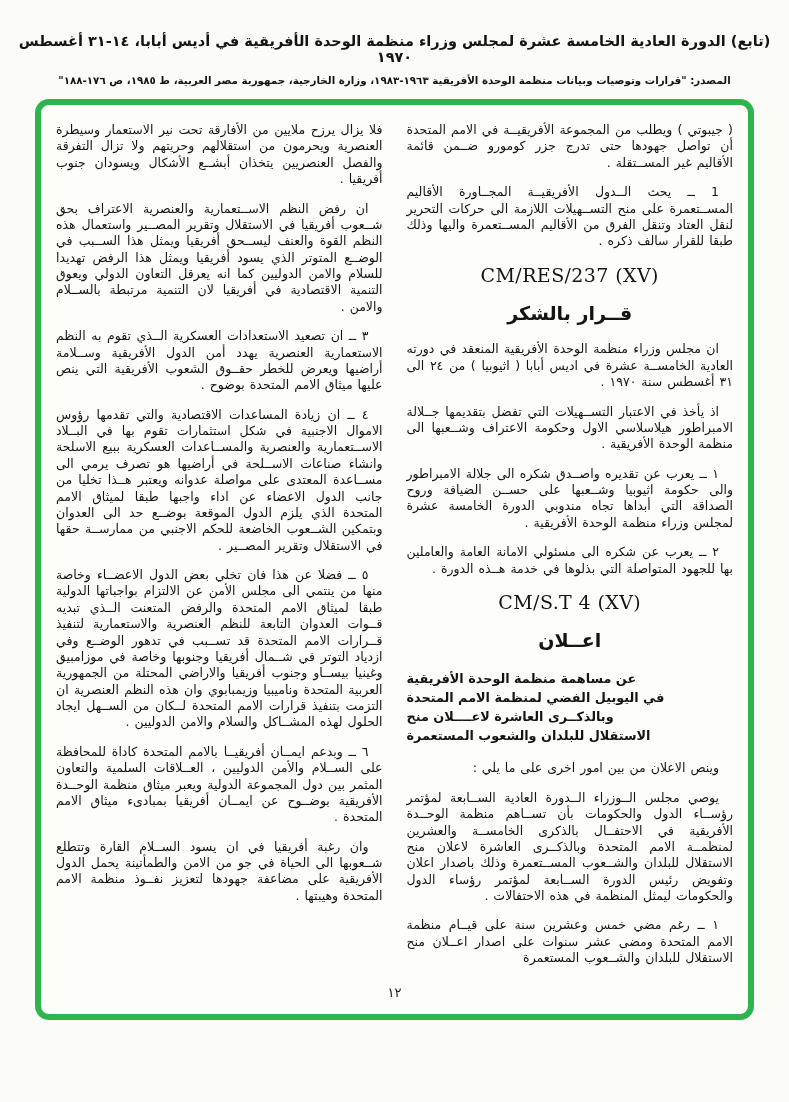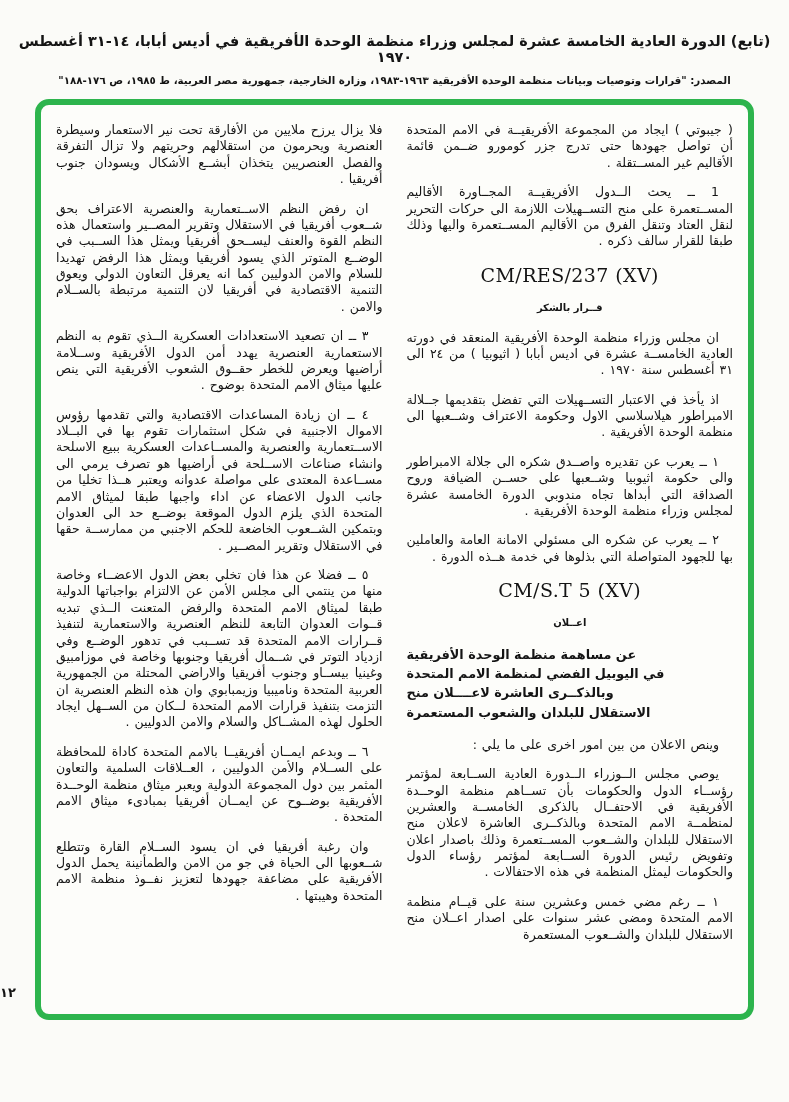--- a/index.html
+++ b/index.html
@@ -36,56 +36,56 @@
   }
   .para{margin:0 0 13px 0;text-indent:14px;word-spacing:1px;}
   .para.flush{text-indent:0;}
   .code-label{
     direction:ltr;text-align:center;text-indent:0;
     font-family:"DejaVu Serif",serif;
     font-size:19px;letter-spacing:.4px;
     margin:10px 0 13px 0;
   }
   .heading{
-    text-align:center;font-weight:bold;font-size:10px;
+    text-align:center;font-weight:bold;font-size:19px;
     text-indent:0;margin:2px 0 16px 0;letter-spacing:.3px;
   }
   .subtitle{
     text-align:left;font-weight:bold;font-size:12.8px;
     white-space:pre-line;line-height:1.5;
     text-indent:0;margin:0 0 15px 0;
   }
   .page-number{
     position:absolute;left:0;right:0;bottom:30px;
-    font-size:13px;font-weight:bold;
+    text-align:center;font-size:13px;font-weight:normal;
   }
 </style>
 </head>
 <body>
 
 <div class="page">
 
   <div class="header">
     <div class="header-title">(تابع) الدورة العادية الخامسة عشرة لمجلس وزراء منظمة الوحدة الأفريقية في أديس أبابا، ١٤-٣١ أغسطس ١٩٧٠</div>
     <div class="header-source">المصدر: "قرارات وتوصيات وبيانات منظمة الوحدة الأفريقية ١٩٦٣-١٩٨٣، وزارة الخارجية، جمهورية مصر العربية، ط ١٩٨٥، ص ١٧٦-١٨٨"</div>
   </div>
 
   <div class="content-box">
     <div class="columns">
 
       <div class="col">
-        <p class="para flush">( جيبوتي ) ايجاد من المجموعة الأفريقيــة في الامم المتحدة أن تواصل جهودها حتى تدرج جزر كومورو ضــمن قائمة الأقاليم غير المســتقلة .</p>
+        <p class="para flush">( جيبوتي ) ويطلب من المجموعة الأفريقيــة في الامم المتحدة أن تواصل جهودها حتى تدرج جزر كومورو ضــمن قائمة الأقاليم غير المســتقلة .</p>
         <p class="para">1 ــ يحث الــدول الأفريقيــة المجــاورة الأقاليم المســتعمرة على منح التســهيلات اللازمة الى حركات التحرير لنقل العتاد وتنقل الفرق من الأقاليم المســتعمرة واليها وذلك طبقا للقرار سالف ذكره .</p>
         <div class="code-label">CM/RES/237 (XV)</div>
         <div class="heading">قــرار بالشكر</div>
         <p class="para">ان مجلس وزراء منظمة الوحدة الأفريقية المنعقد في دورته العادية الخامســة عشرة في اديس أبابا ( اثيوبيا ) من ٢٤ الى ٣١ أغسطس سنة ١٩٧٠ .</p>
         <p class="para">اذ يأخذ في الاعتبار التســهيلات التي تفضل بتقديمها جــلالة الامبراطور هيلاسلاسي الاول وحكومة الاعتراف وشــعبها الى منظمة الوحدة الأفريقية .</p>
         <p class="para">١ ــ يعرب عن تقديره واصــدق شكره الى جلالة الامبراطور والى حكومة اثيوبيا وشــعبها على حســن الضيافة وروح الصداقة التي أبداها تجاه مندوبي الدورة الخامسة عشرة لمجلس وزراء منظمة الوحدة الأفريقية .</p>
         <p class="para">٢ ــ يعرب عن شكره الى مسئولي الامانة العامة والعاملين بها للجهود المتواصلة التي بذلوها في خدمة هــذه الدورة .</p>
-        <div class="code-label">CM/S.T 5 (XV)</div>
+        <div class="code-label">CM/S.T 4 (XV)</div>
         <div class="heading">اعــلان</div>
         <div class="subtitle">عن مساهمة منظمة الوحدة الأفريقية
 في اليوبيل الفضي لمنظمة الامم المتحدة
 وبالذكــرى العاشرة لاعــــلان منح
 الاستقلال للبلدان والشعوب المستعمرة</div>
         <p class="para">وينص الاعلان من بين امور اخرى على ما يلي :</p>
         <p class="para">يوصي مجلس الــوزراء الــدورة العادية الســابعة لمؤتمر رؤســاء الدول والحكومات بأن تســاهم منظمة الوحــدة الأفريقية في الاحتفــال بالذكرى الخامســة والعشرين لمنظمــة الامم المتحدة وبالذكــرى العاشرة لاعلان منح الاستقلال للبلدان والشــعوب المســتعمرة وذلك باصدار اعلان وتفويض رئيس الدورة الســابعة لمؤتمر رؤساء الدول والحكومات ليمثل المنظمة في هذه الاحتفالات .</p>
         <p class="para">١ ــ رغم مضي خمس وعشرين سنة على قيــام منظمة الامم المتحدة ومضى عشر سنوات على اصدار اعــلان منح الاستقلال للبلدان والشــعوب المستعمرة</p>
       </div>
 

